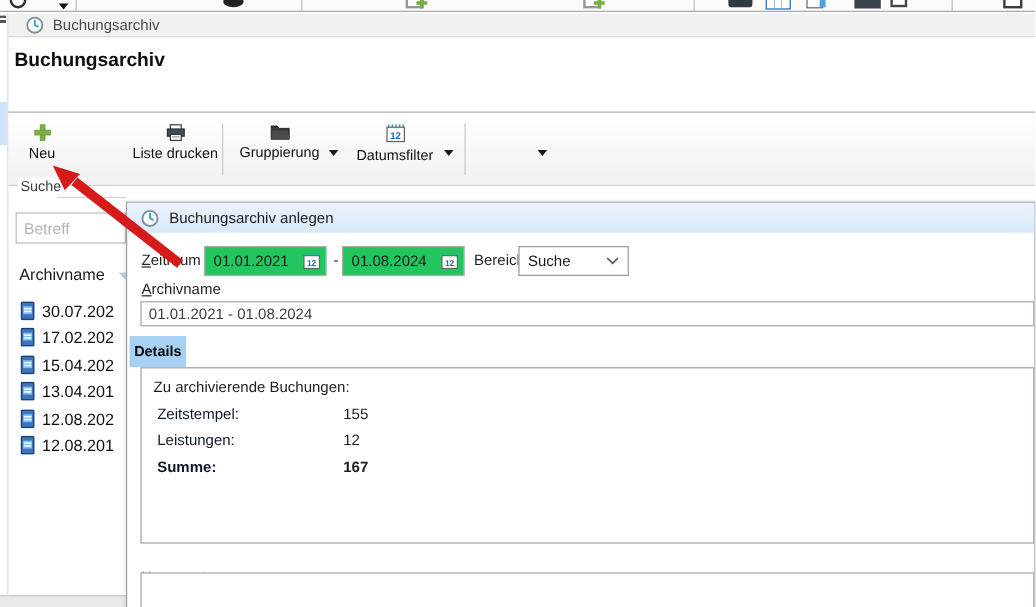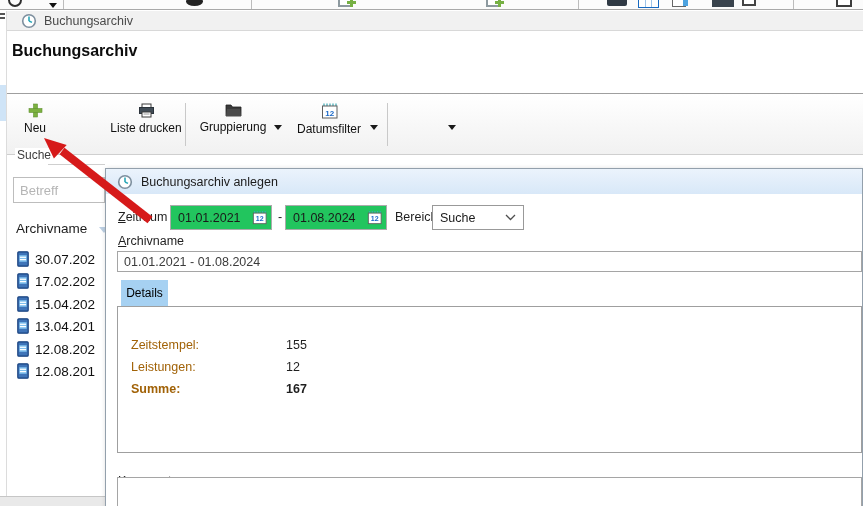--- a/index.html
+++ b/index.html
@@ -98,25 +98,25 @@
               display:flex;align-items:center;justify-content:space-between;padding:0 4px 0 7px;font-size:12.5px;color:#1a1a1a}
   #inp-from{left:64px}
   #sep-dash{position:absolute;left:172px;top:41px;font-size:12.5px;color:#1a1a1a}
   #inp-to{left:179px}
   #lbl-bereich{left:289px;top:41px}
   #sel-bereich{position:absolute;left:326px;top:36px;width:92px;height:25px;border:1px solid #999;background:#fff;
                display:flex;align-items:center;justify-content:space-between;padding:0 7px;font-size:12.5px;color:#1a1a1a;cursor:pointer}
   #lbl-archivname{left:12px;top:65px}
   #inp-archivname{position:absolute;left:11px;top:82px;width:745px;height:21px;border:1px solid #a5a5a5;
                   padding-left:6px;font-size:12.5px;font-family:"Liberation Sans",sans-serif;color:#3c3c3c;background:#fff;outline:none}
-  #tab-details{position:absolute;left:15px;top:111px;width:47px;height:26px;background:#a6d1f2;
-               display:flex;align-items:center;justify-content:center;font-size:12px;font-weight:normal;color:#000;z-index:2;cursor:pointer}
+  #tab-details{position:absolute;left:2px;top:111px;width:47px;height:26px;background:#a6d1f2;
+               display:flex;align-items:center;justify-content:center;font-size:12px;font-weight:bold;color:#000;z-index:2;cursor:pointer}
   #panel{position:absolute;left:11px;top:137px;width:745px;height:147px;border:1px solid #9f9f9f;background:#fff}
   #panel-heading{position:absolute;left:10px;top:9px;font-size:12.5px;color:#1f1f1f}
-  .drow{position:absolute;left:13px;font-size:12.5px;color:#a16207}
+  .drow{position:absolute;left:13px;font-size:12.5px;color:#0f172a}
   .dval{position:absolute;left:168px;font-size:12.5px;color:#1f1f1f}
   .r0{top:31px}.r1{top:53px}.r2{top:75px}
   .bold{font-weight:bold}
   #lbl-kommentar{left:12px;top:305px}
   #ta-kommentar{position:absolute;left:11px;top:308px;width:745px;height:55px;border:1px solid #a5a5a5;resize:none;
                 font-family:"Liberation Sans",sans-serif;font-size:12.5px;outline:none}
 
   
   #arrow-svg{position:absolute;left:0;top:0;z-index:100;pointer-events:none}
 
@@ -330,20 +330,21 @@
       <svg class="icon-svg" width="11" height="7" viewBox="0 0 11 7">
         <polyline points="1,1 5.5,5.5 10,1" fill="none" stroke="#4f4f4f" stroke-width="1.3"></polyline>
       </svg>
     </div>
 
     <span id="lbl-archivname" class="dlg-label mnemonic">Archivname</span>
     <input id="inp-archivname" type="text" value="01.01.2021 - 01.08.2024" style="">
 
     <div id="tab-details">Details</div>
     <div id="panel">
+      <span id="panel-heading">Zu archivierende Buchungen:</span>
       <span class="drow r0">Zeitstempel:</span>
       <span class="dval r0">155</span>
       <span class="drow r1">Leistungen:</span>
       <span class="dval r1">12</span>
       <span class="drow r2 bold">Summe:</span>
       <span class="dval r2 bold">167</span>
     </div>
 
     <span id="lbl-kommentar" class="dlg-label mnemonic">Kommentar</span>
     <textarea id="ta-kommentar" style=""></textarea>

